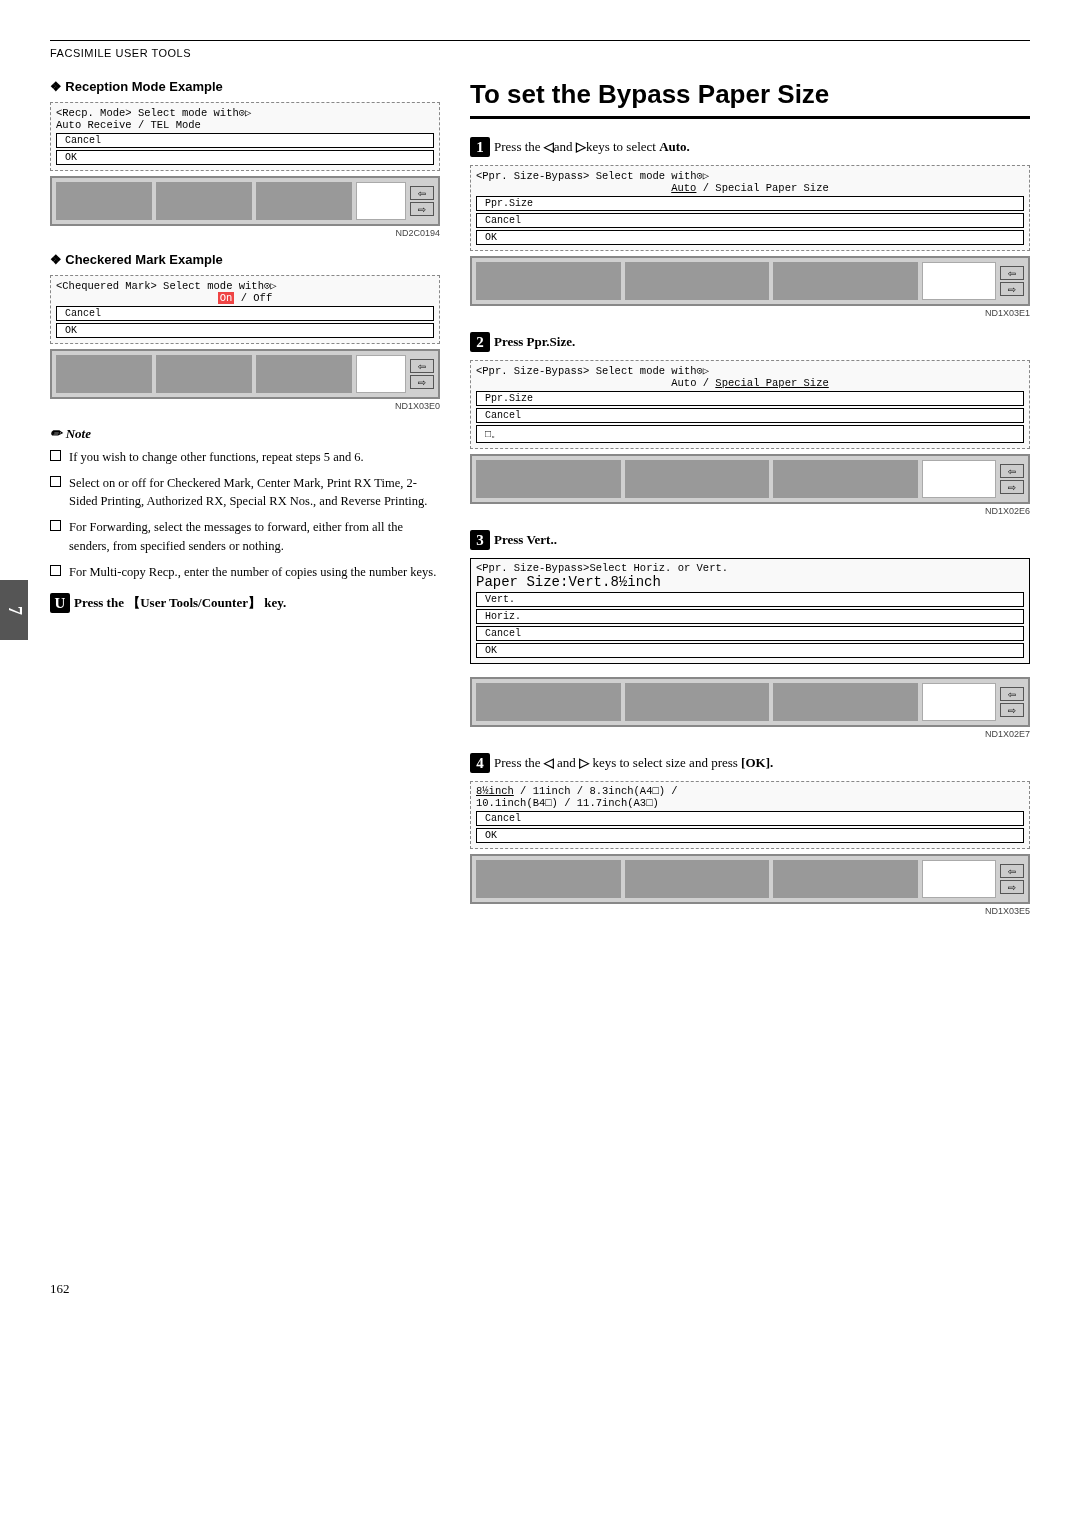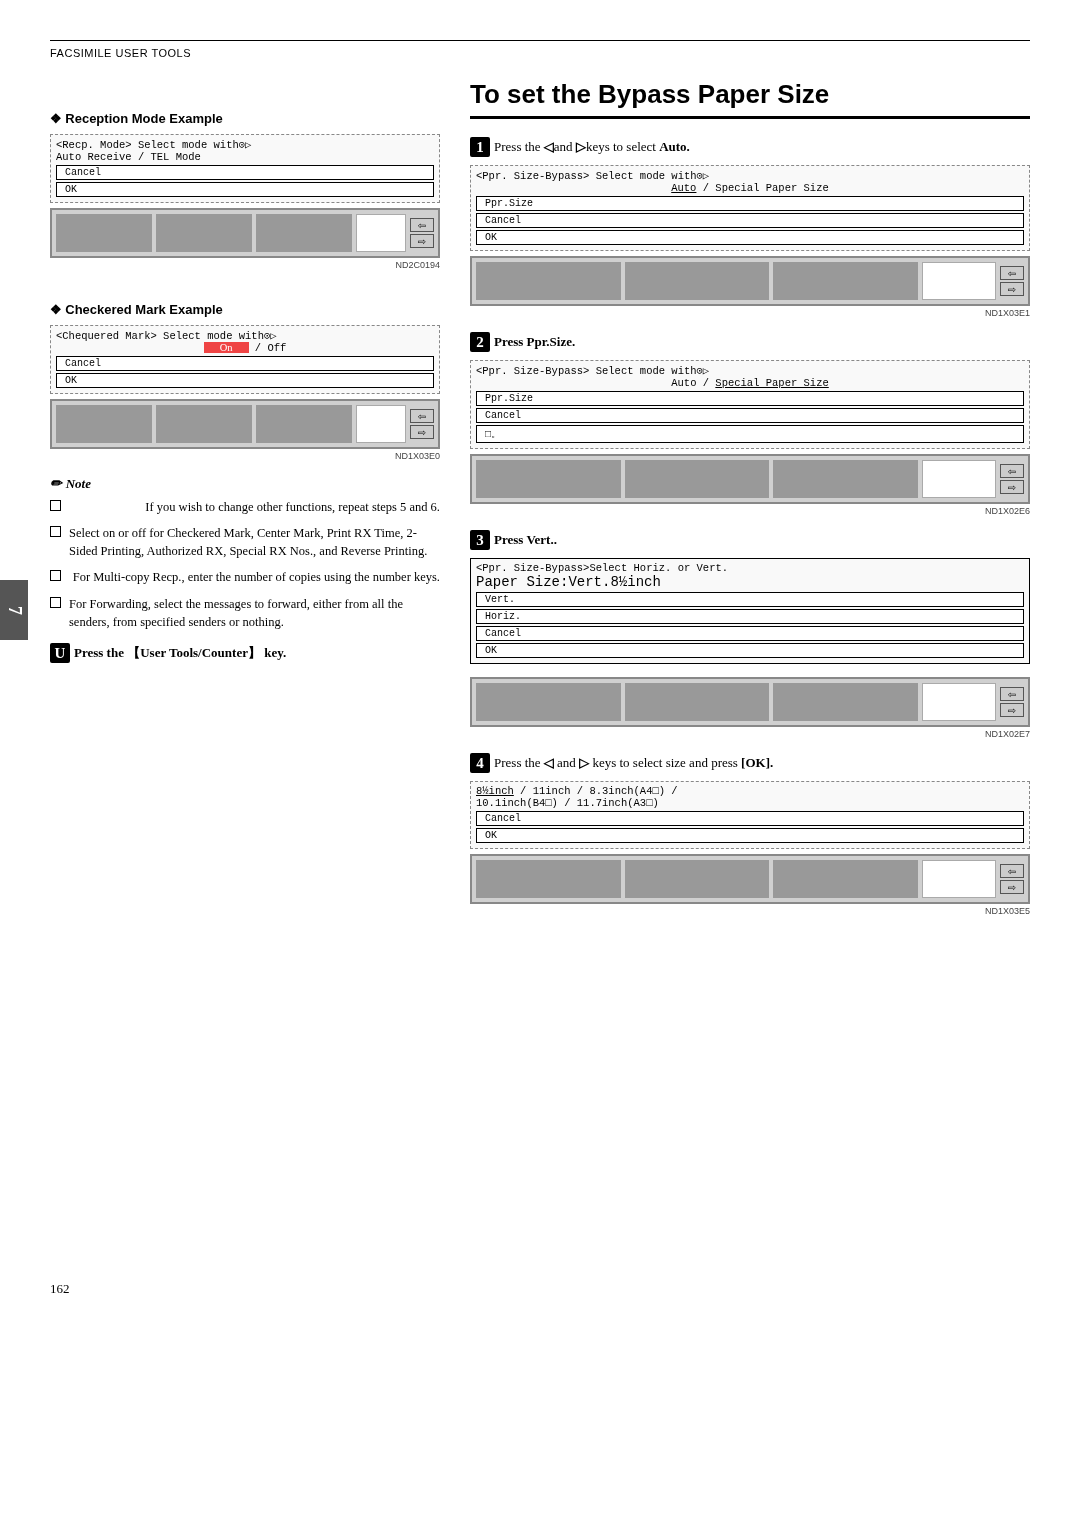--- a/index.html
+++ b/index.html
@@ -37,21 +37,20 @@
       flex-shrink: 0;
     }
     .right-col {
       flex: 1;
     }
     .section-title {
       font-family: Arial, sans-serif;
       font-weight: bold;
       font-size: 13px;
       margin-bottom: 8px;
-      margin-top: 32px;
     }
     .section-title::before {
       content: '❖ ';
     }
     
     .lcd-box {
       border: 1px dashed #888;
       font-family: 'Courier New', monospace;
       font-size: 11px;
       padding: 3px 5px;
@@ -102,21 +101,20 @@
     }
     .note-pencil {
       font-size: 14px;
     }
     .note-item {
       display: flex;
       gap: 8px;
       margin-bottom: 8px;
       font-size: 12.5px;
       line-height: 1.45;
-      justify-content: space-between;
     }
     .note-checkbox {
       flex-shrink: 0;
       width: 11px;
       height: 11px;
       border: 1px solid #000;
       margin-top: 2px;
     }
     .step-num {
       font-weight: bold;
@@ -150,22 +148,21 @@
       padding-bottom: 6px;
       margin-bottom: 18px;
       line-height: 1.2;
     }
     .right-step-block {
       margin-bottom: 14px;
     }
     .highlight {
       background: #ef4444;
       color: #fff;
-      padding: 0 16px;
-      font-family: Liberation Serif, serif;
+      padding: 0 2px;
     }
     .page-num {
       position: absolute;
       bottom: 42px;
       left: 50px;
       font-size: 13px;
     }
     .tab-marker {
       position: absolute;
       left: 0;
@@ -303,25 +300,25 @@
         <div class="note-item">
           <div class="note-checkbox"></div>
           <div>If you wish to change other functions, repeat steps 5 and 6.</div>
         </div>
         <div class="note-item">
           <div class="note-checkbox"></div>
           <div>Select on or off for Checkered Mark, Center Mark, Print RX Time, 2-Sided Printing, Authorized RX, Special RX Nos., and Reverse Printing.</div>
         </div>
         <div class="note-item">
           <div class="note-checkbox"></div>
-          <div>For Multi-copy Recp., enter the number of copies using the number keys.</div>
+          <div>For Forwarding, select the messages to forward, either from all the senders, from specified senders or nothing.</div>
         </div>
         <div class="note-item">
           <div class="note-checkbox"></div>
-          <div>For Forwarding, select the messages to forward, either from all the senders, from specified senders or nothing.</div>
+          <div>For Multi-copy Recp., enter the number of copies using the number keys.</div>
         </div>
       </div>
 
       <div class="step-row" style="margin-top:12px;">
         <span class="step-num">U</span>
         <span class="step-text" style="font-size:13px; font-weight:bold;">Press the 【User Tools/Counter】 key.</span>
       </div>
 
     </div>
 

